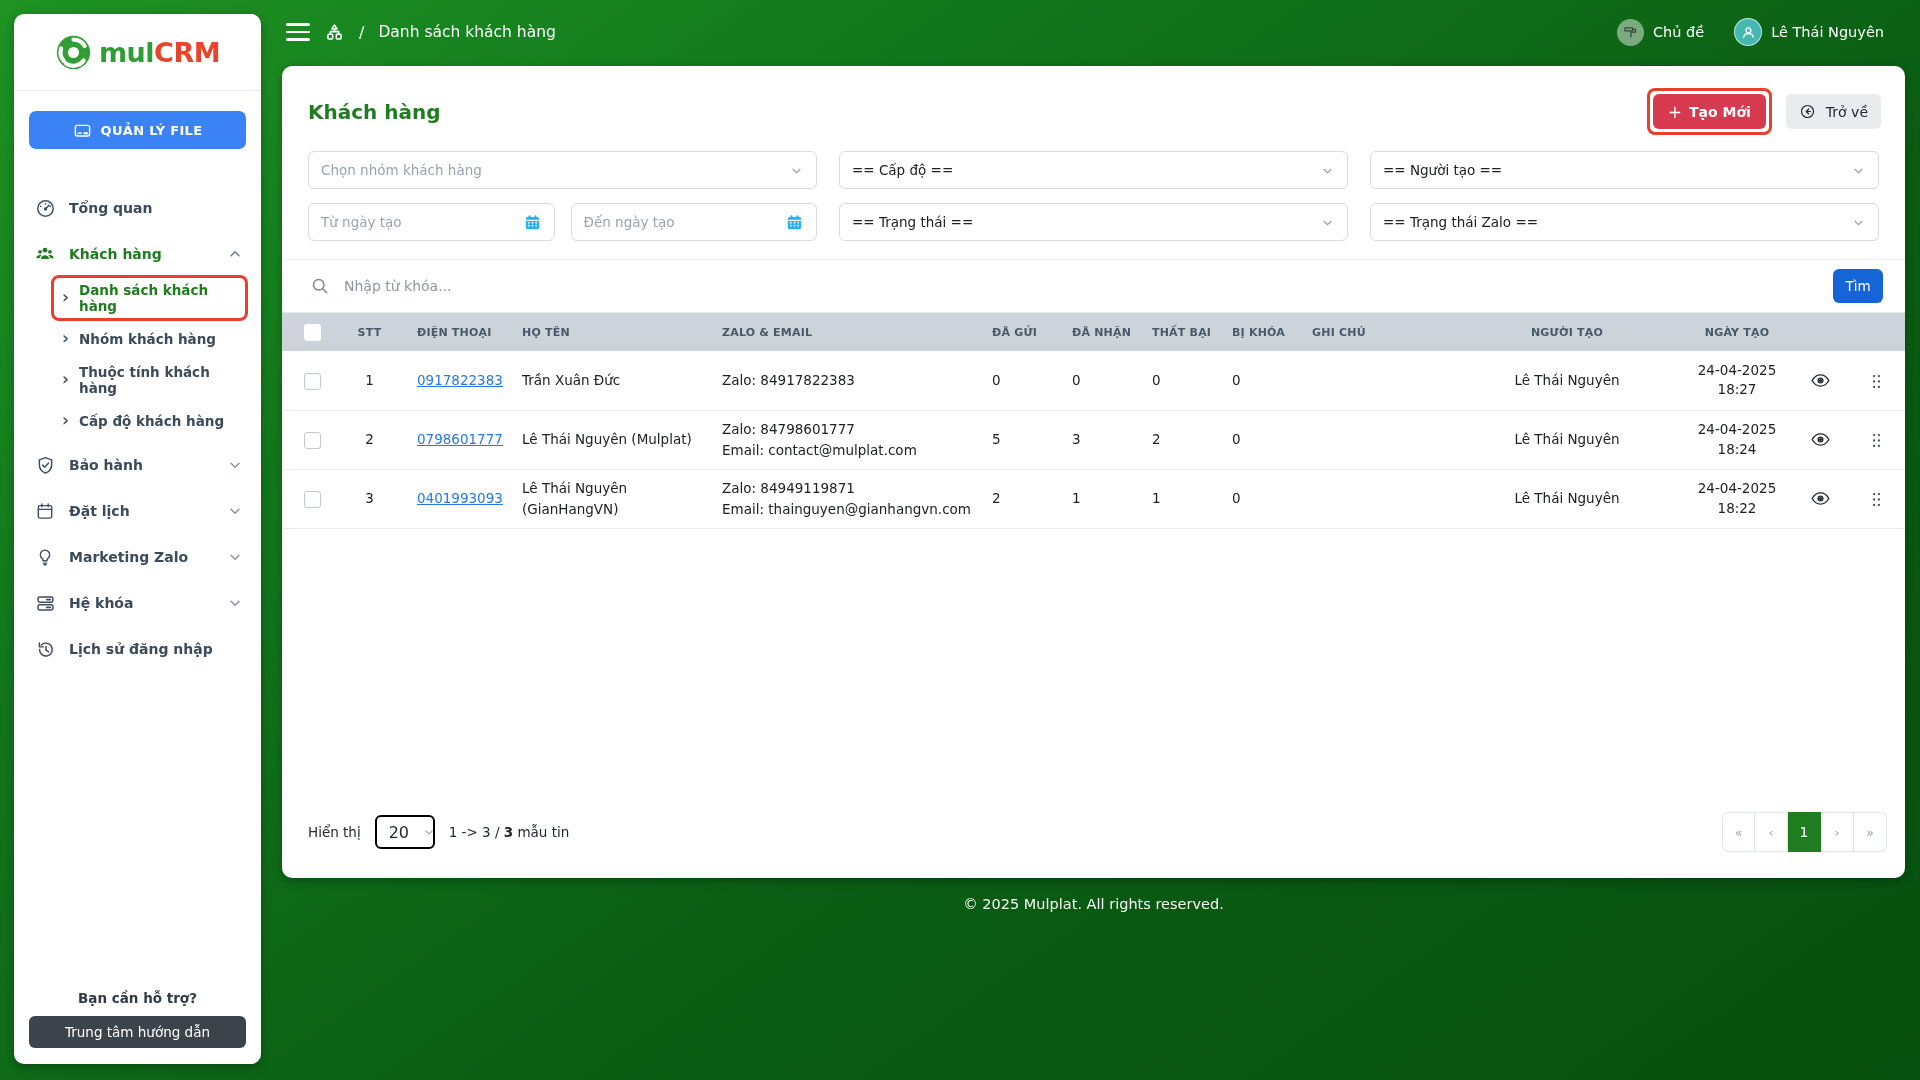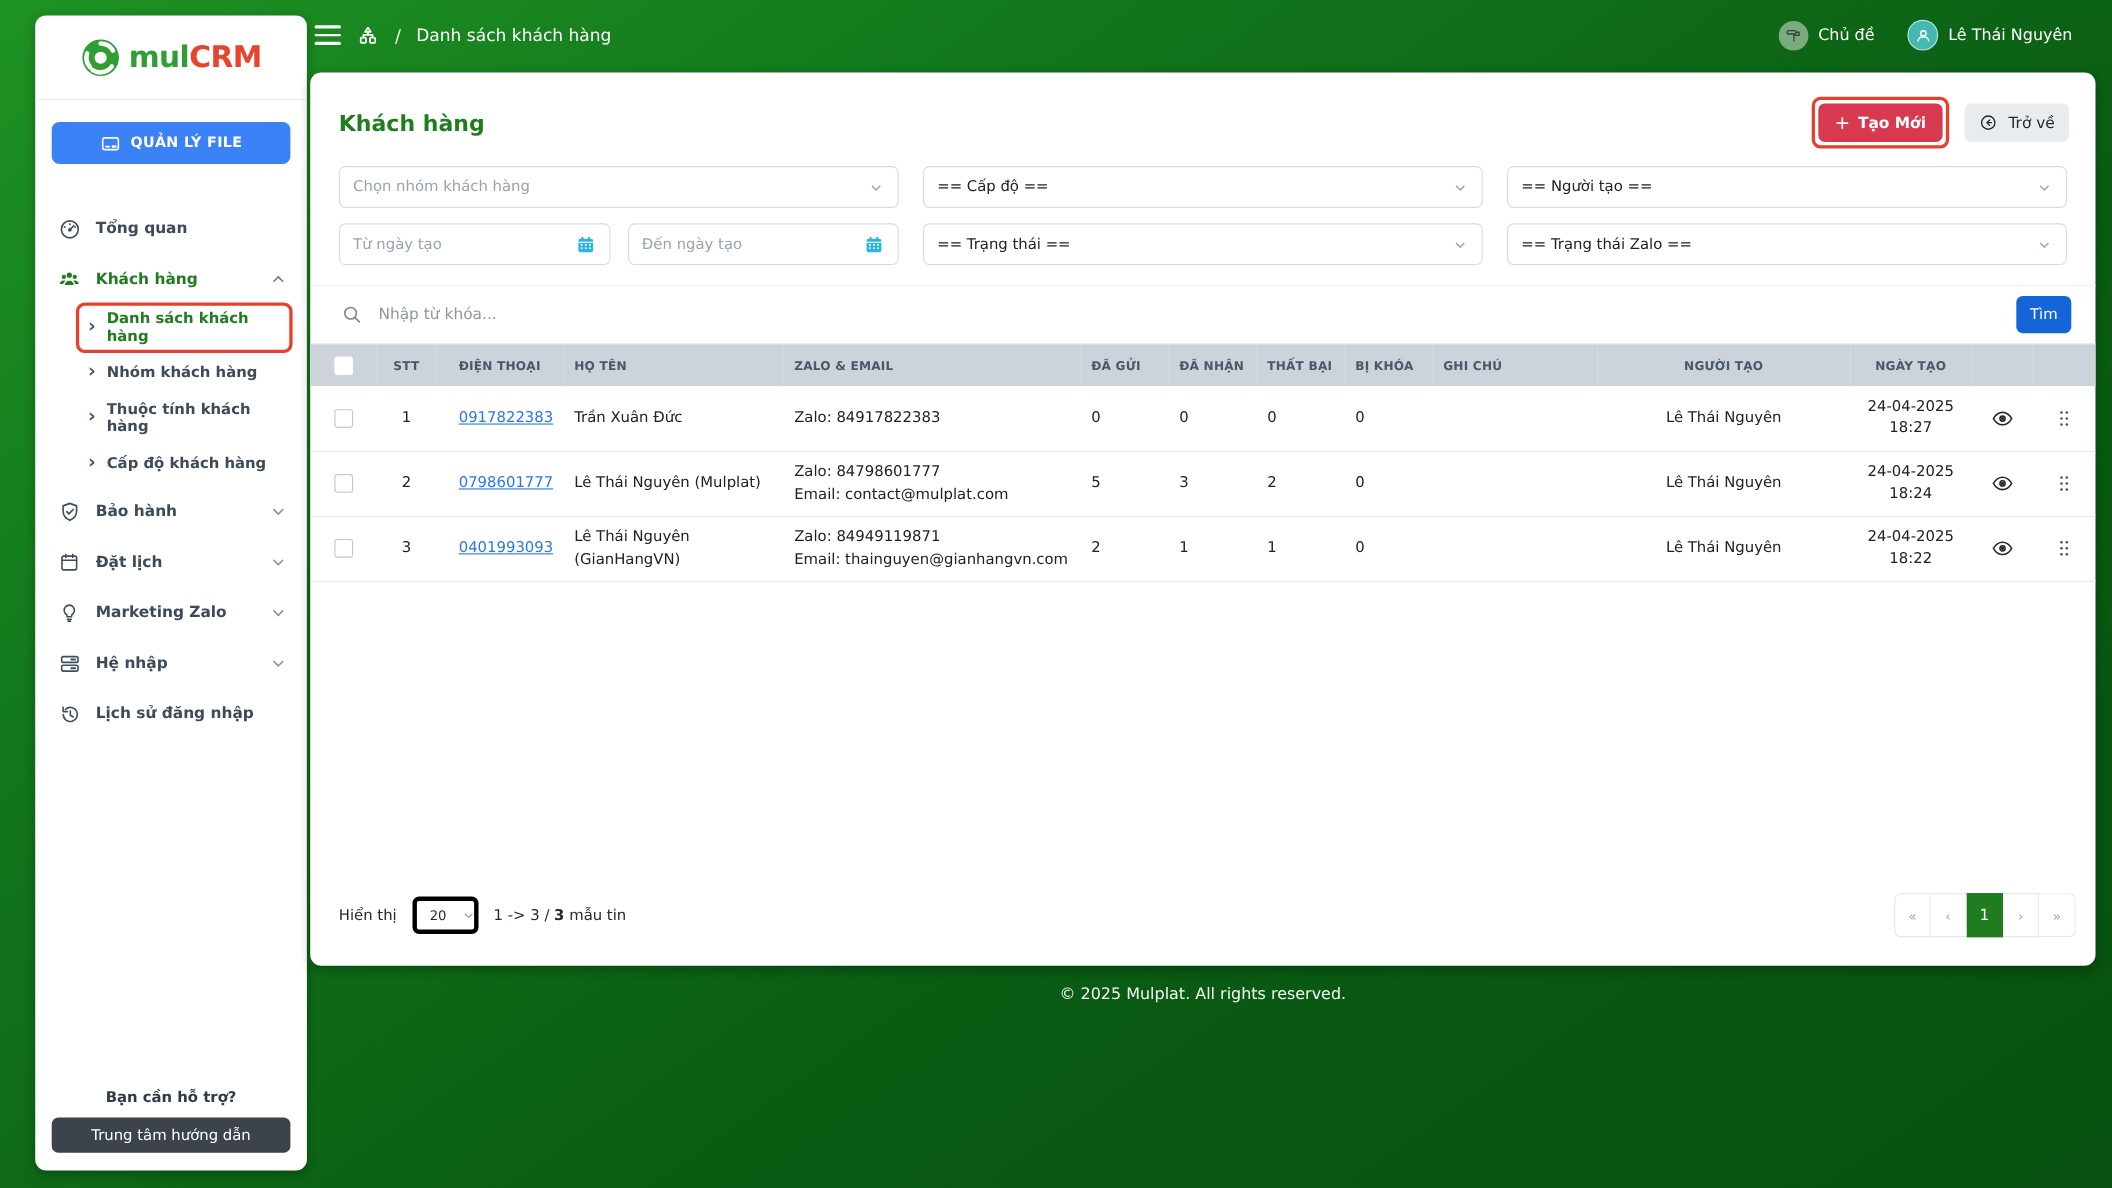--- a/index.html
+++ b/index.html
@@ -17,21 +17,21 @@
   .hamburger { width:24px; cursor:pointer; display:flex; flex-direction:column; gap:5px; }
   .hamburger span { display:block; height:2.5px; background:#fff; border-radius:2px; }
   .crumb-sep { font-size:16px; opacity:.95; }
   .crumb-text { font-size:15.5px; font-weight:500; }
   .topbar .right-group { margin-left:auto; display:flex; align-items:center; gap:30px; }
   .topbar .pill { display:flex; align-items:center; gap:9px; font-size:14.5px; cursor:pointer; }
   .icon-circle { width:27px; height:27px; border-radius:50%; background:rgba(255,255,255,.45); display:flex; align-items:center; justify-content:center; }
   .avatar-circle { width:28px; height:28px; border-radius:50%; background:#45b8b0; border:1.5px solid rgba(255,255,255,.65); display:flex; align-items:center; justify-content:center; }
 
   
-  .sidebar { position:absolute; left:32px; top:14px; width:247px; height:1050px; background:#fff; border-radius:10px; box-shadow:0 3px 10px rgba(0,0,0,.28); display:flex; flex-direction:column; overflow:hidden; }
+  .sidebar { position:absolute; left:14px; top:14px; width:247px; height:1050px; background:#fff; border-radius:10px; box-shadow:0 3px 10px rgba(0,0,0,.28); display:flex; flex-direction:column; overflow:hidden; }
   .logo-row { height:76px; display:flex; align-items:center; justify-content:center; gap:7px; cursor:pointer; }
   .logo-text { font-size:27px; font-weight:bold; letter-spacing:-.5px; }
   .logo-text .mul { color:#2f9e33; }
   .logo-text .crm { color:#e8432d; }
   .side-divider { height:1px; background:#ececec; }
   .file-btn { margin:20px 15px 0 15px; height:38px; background:#3b82f6; border:none; border-radius:7px; color:#fff; font-family:inherit; font-weight:bold; font-size:13px; letter-spacing:.3px; display:flex; align-items:center; justify-content:center; gap:9px; cursor:pointer; }
   .side-nav { flex:1; padding-top:36px; overflow:hidden; }
   .nav-item { height:46px; display:flex; align-items:center; gap:13px; padding:0 18px 0 20px; font-size:14px; font-weight:600; color:#3c4a5a; cursor:pointer; }
   .nav-item .nav-icon { width:22px; height:22px; display:flex; align-items:center; justify-content:center; flex-shrink:0; }
   .nav-item.active { color:#1f7d1f; }
@@ -81,21 +81,21 @@
   th.col-center, td.col-center { text-align:center; }
   td.col-date { text-align:center; line-height:1.45; }
   .phone-link { color:#2777e8; text-decoration:underline; cursor:pointer; }
   .checkbox { width:17px; height:17px; border:1.5px solid #c3c9cf; border-radius:3px; background:#fff; display:inline-block; vertical-align:middle; cursor:pointer; }
   .checkbox.head { border-color:#fff; }
   .cell-icon { display:inline-flex; cursor:pointer; vertical-align:middle; }
 
   .pagination-row { margin-top:auto; display:flex; align-items:center; padding:0 18px 26px 26px; }
   .pag-left { display:flex; align-items:center; gap:14px; font-size:13.5px; color:#24292e; }
   .show-label { font-weight:500; }
-  .size-select { width:60px; height:34px; border:4px solid #000000; border-radius:6px; display:flex; align-items:center; justify-content:space-between; padding:0 8px 0 12px; font-size:12px; cursor:pointer;gap:13px; }
+  .size-select { width:60px; height:34px; border:2px solid #000000; border-radius:6px; display:flex; align-items:center; justify-content:space-between; padding:0 8px 0 12px; font-size:16px; cursor:pointer;gap:13px; }
   .range-text b { font-weight:bold; }
   .pager { margin-left:auto; display:flex; }
   .pager .pg { min-width:33px; height:40px; border:1px solid #e2e6e9; border-left-width:0; background:#fff; color:#9aa3ad; font-size:12.5px; display:flex; align-items:center; justify-content:center; cursor:pointer; font-family:inherit; }
   .pager .pg:first-child { border-left-width:1px; border-radius:6px 0 0 6px; }
   .pager .pg:last-child { border-radius:0 6px 6px 0; }
   .pager .pg.active { background:#1f7d1f; border-color:#1f7d1f; color:#fff; font-size:14px; }
 
   .page-footer { position:absolute; left:282px; width:1623px; top:896px; text-align:center; color:rgba(255,255,255,.96); font-size:14.5px; }
 </style>
 </head>
@@ -258,21 +258,21 @@
         </span>
       </div>
       <div class="nav-item">
         <span class="nav-icon">
           <svg width="21" height="21" viewBox="0 0 24 24" fill="none" stroke="#3f4e5f" stroke-width="1.7" stroke-linecap="round" stroke-linejoin="round">
             <rect x="3.5" y="4.5" width="17" height="6" rx="1.8"></rect>
             <rect x="3.5" y="13.5" width="17" height="6" rx="1.8"></rect>
             <path d="M13.5 7.5 h4 M13.5 16.5 h4" stroke-width="2"></path>
           </svg>
         </span>
-        <span class="nav-label">Hệ nhập</span>
+        <span class="nav-label">Hệ khóa</span>
         <span class="nav-chevron">
           <svg width="16" height="16" viewBox="0 0 24 24" fill="none" stroke="currentColor" stroke-width="2.2" stroke-linecap="round">
             <path d="M6 9.5 L12 15.5 L18 9.5"></path>
           </svg>
         </span>
       </div>
       <div class="nav-item">
         <span class="nav-icon">
           <svg width="21" height="21" viewBox="0 0 24 24" fill="none" stroke="#3f4e5f" stroke-width="1.7" stroke-linecap="round" stroke-linejoin="round">
             <path d="M5.2 12 a7.3 7.3 0 1 0 2.1-5.1"></path>

